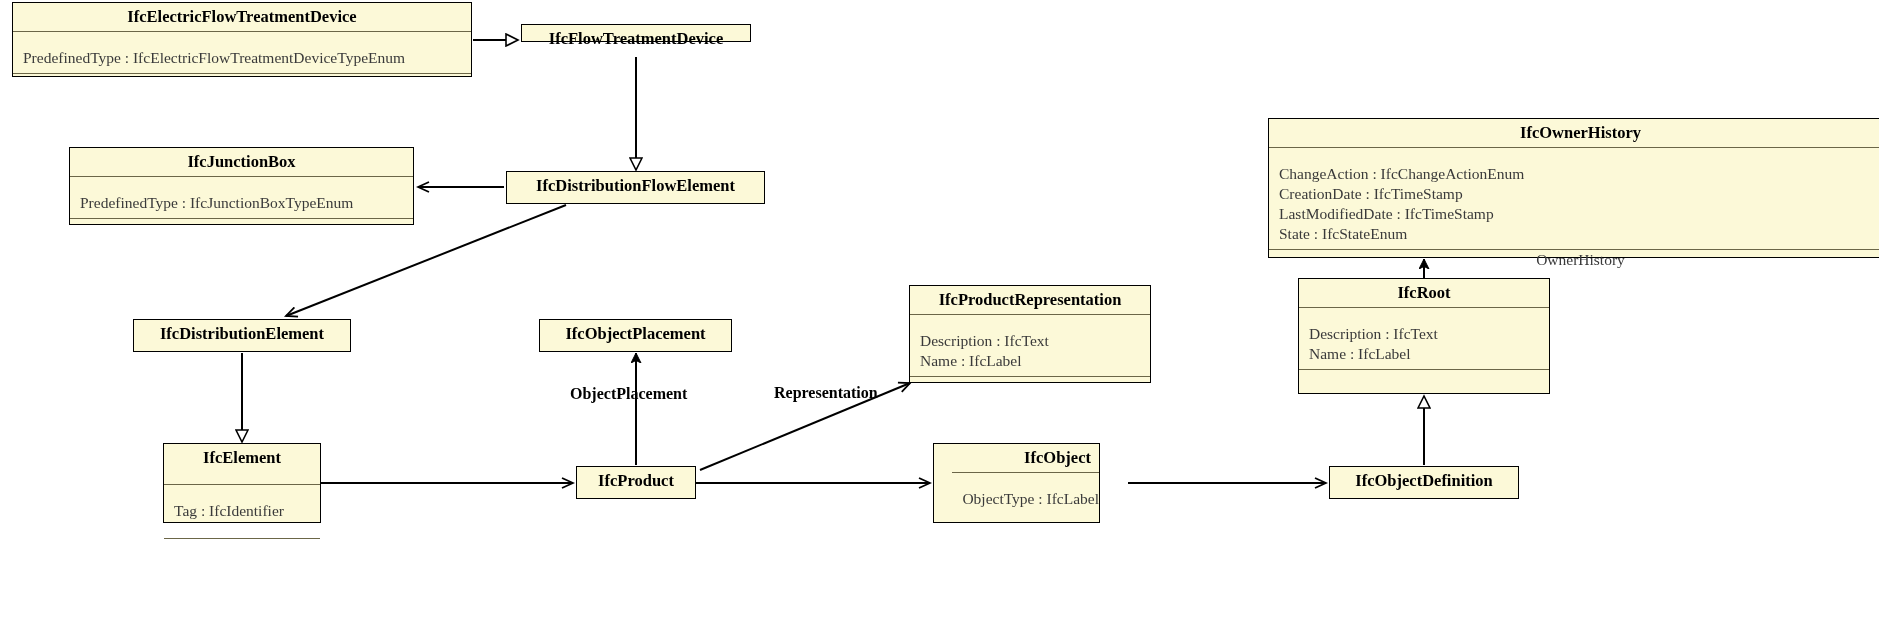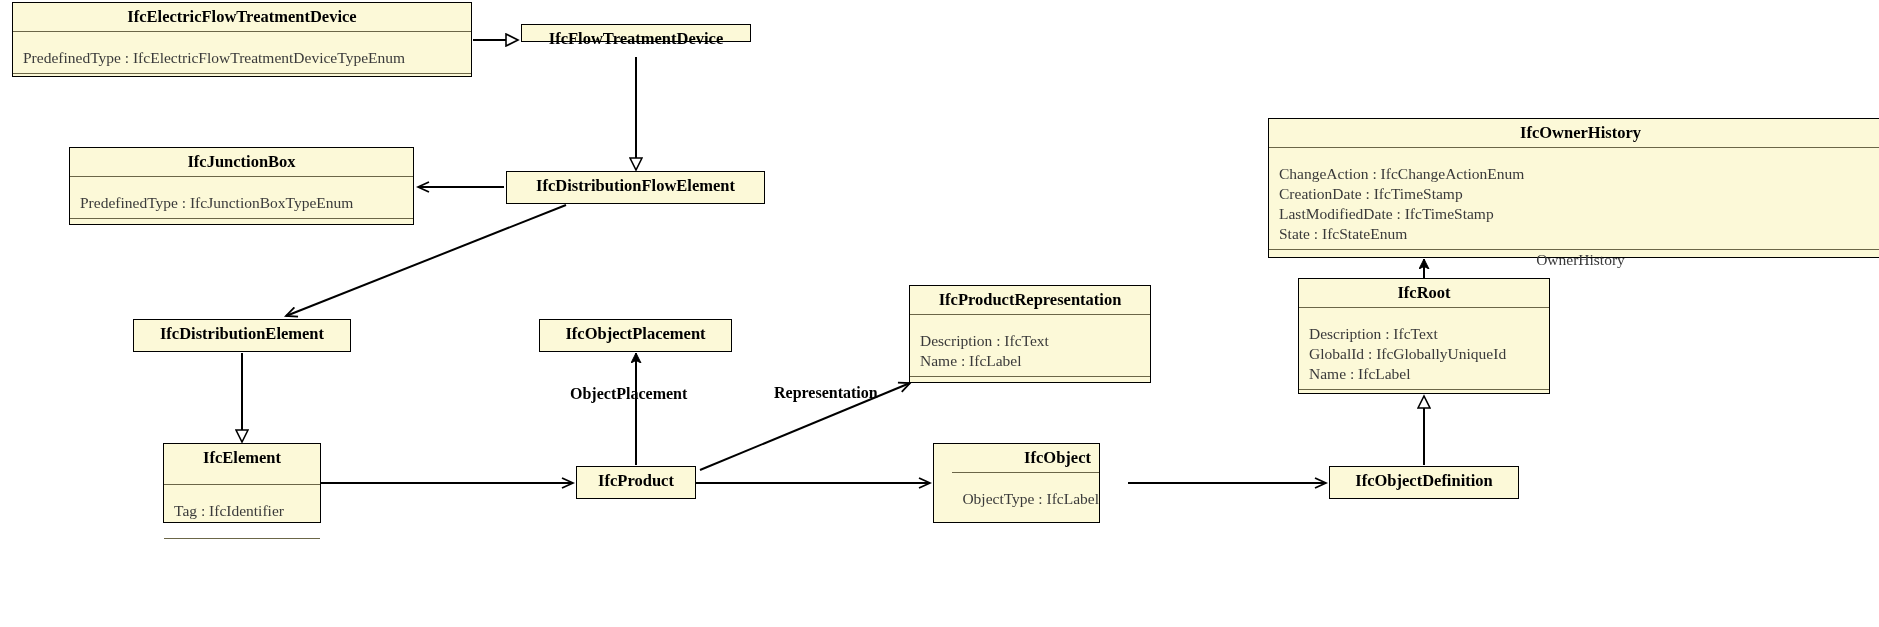--- a/index.html
+++ b/index.html
@@ -154,21 +154,20 @@
       <div class="uml-attr">LastModifiedDate : IfcTimeStamp</div>
       <div class="uml-attr">State : IfcStateEnum</div>
     </div>
     <div class="uml-ops labeled">OwnerHistory</div>
   </div>
 
   <div class="uml-class" style="left:1288px; top:278px; width:252px; height:116px;">
     <div class="uml-name">IfcRoot</div>
     <div class="uml-attrs">
       <div class="uml-attr">Description : IfcText</div>
-      <div class="uml-attr">GlobalId : IfcGloballyUniqueId</div>
       <div class="uml-attr">Name : IfcLabel</div>
     </div>
     <div class="uml-ops"></div>
   </div>
 
   <div class="uml-class" style="left:123px; top:319px; width:218px; height:33px;">
     <div class="uml-name">IfcDistributionElement</div>
   </div>
 
   <div class="uml-class" style="left:529px; top:319px; width:193px; height:33px;">

